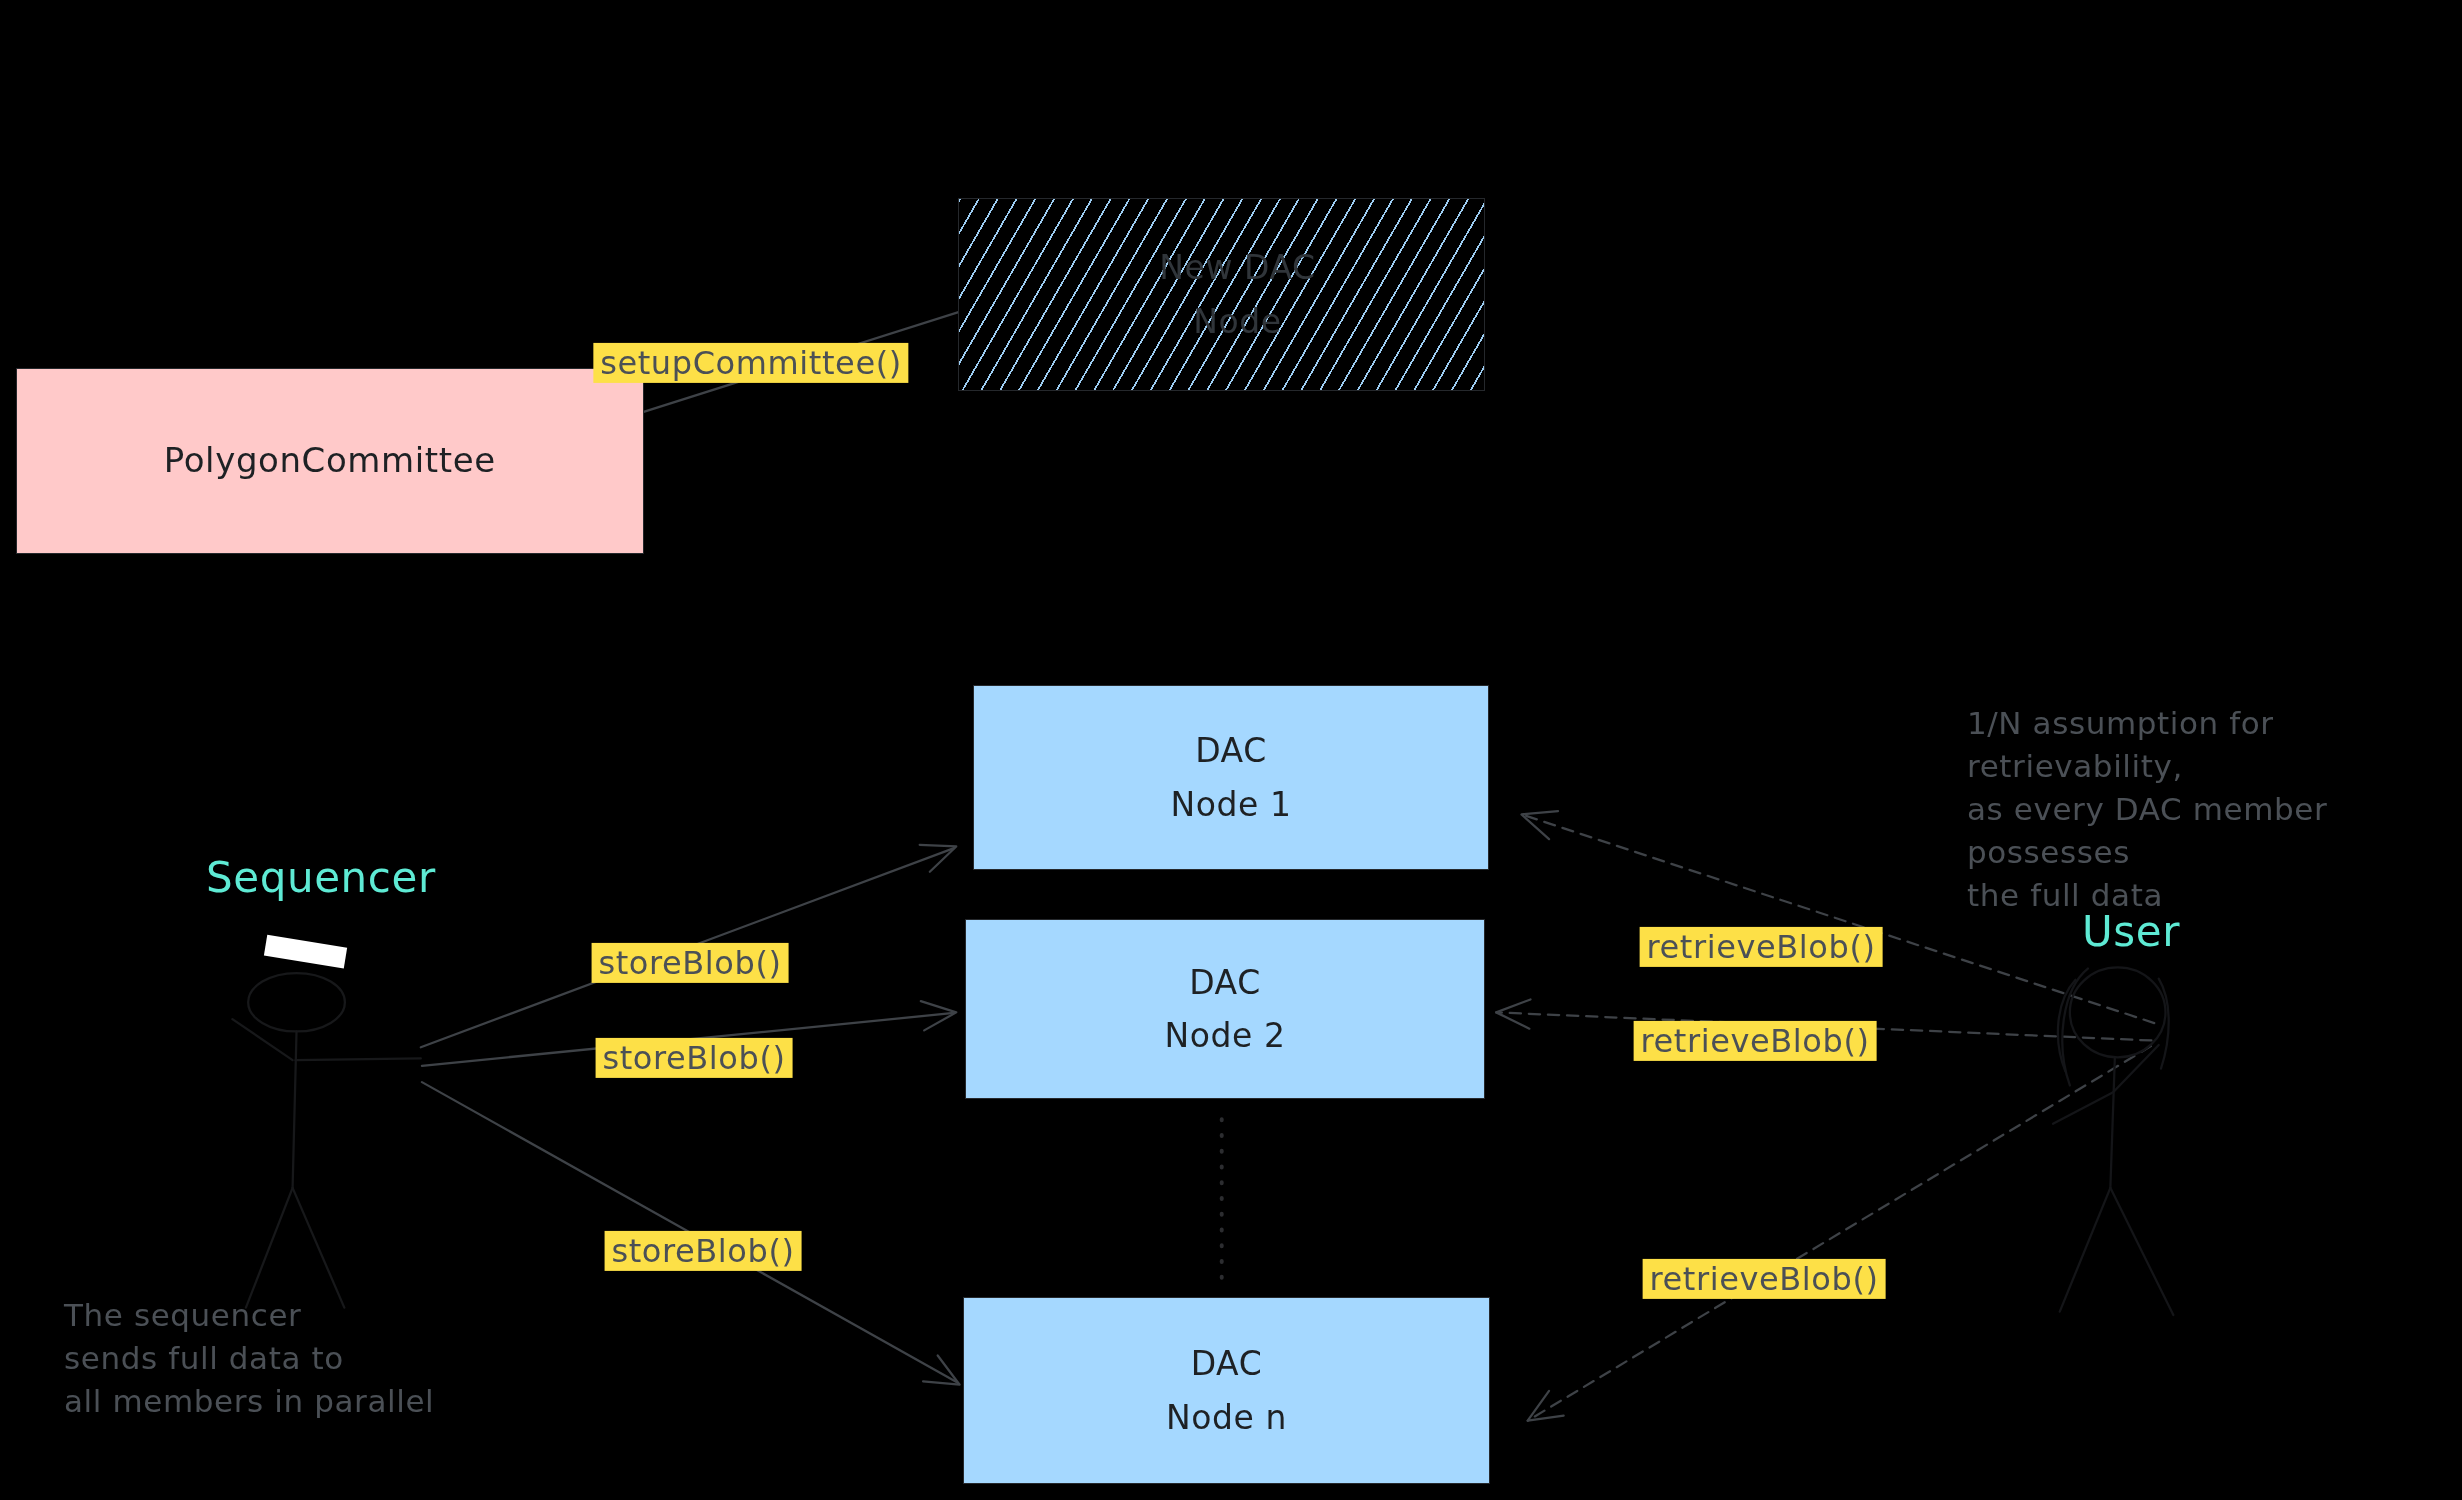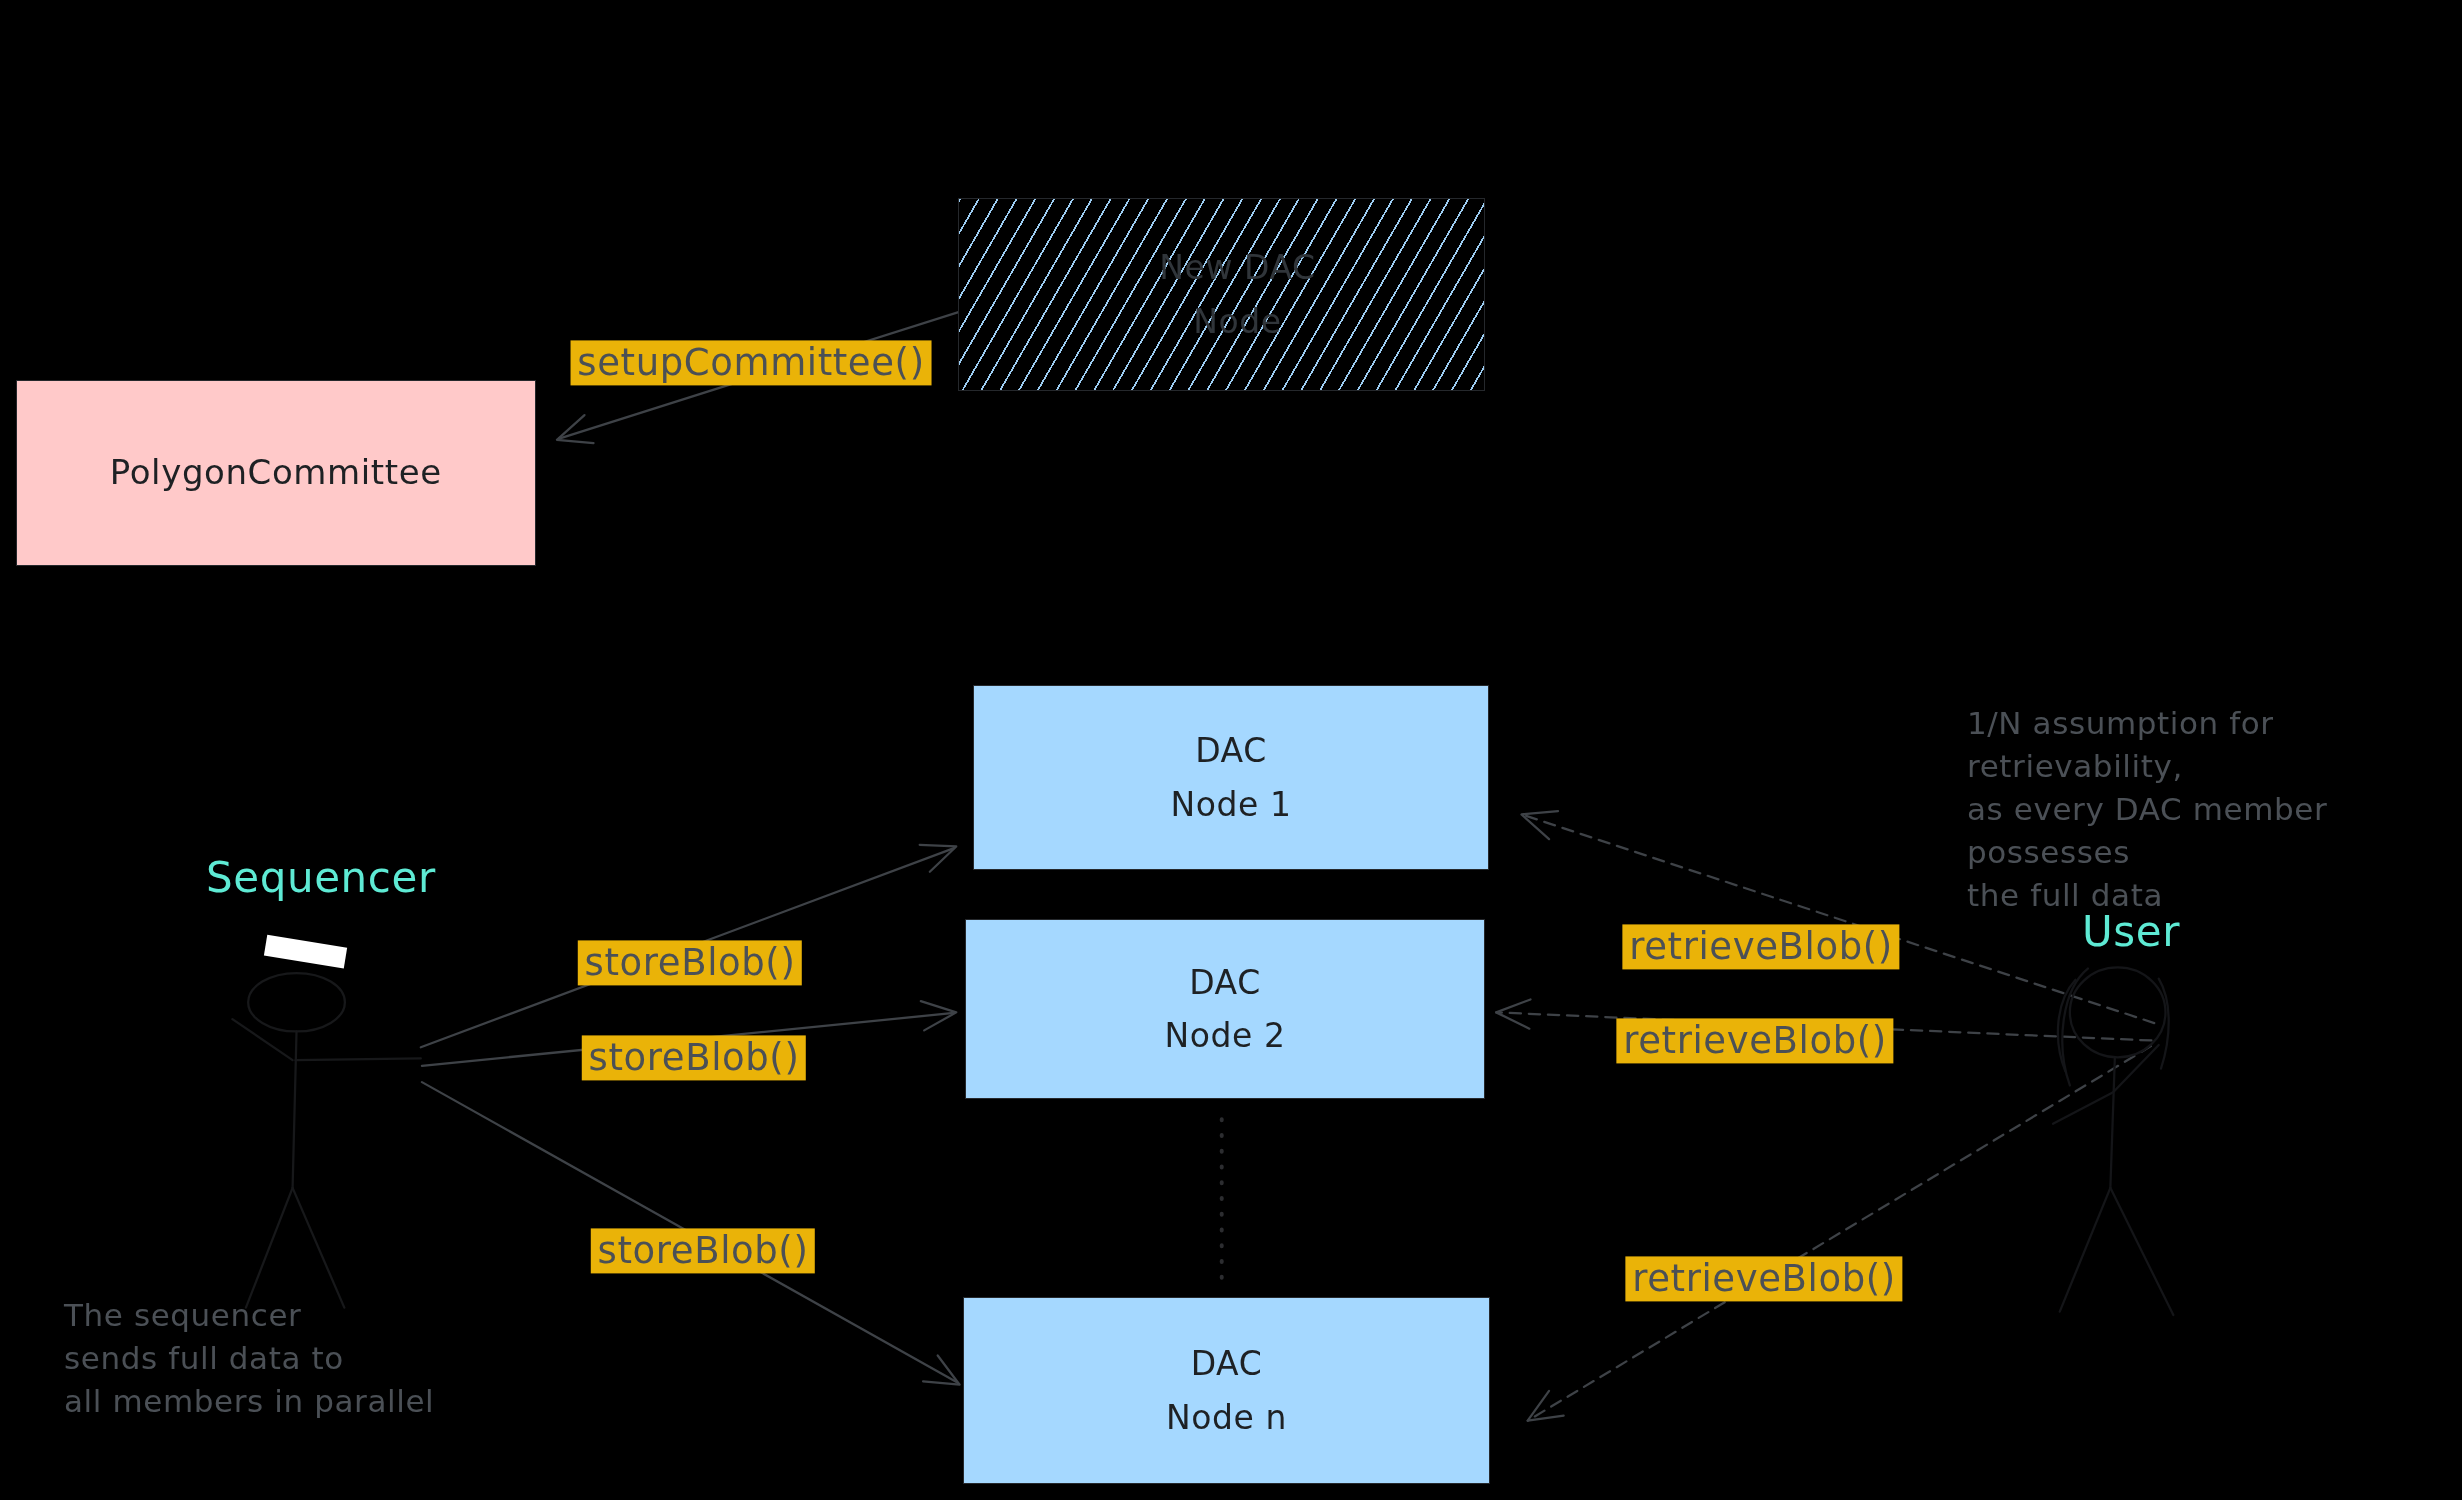--- a/index.html
+++ b/index.html
@@ -21,23 +21,23 @@
   .actor-label{
     position:absolute;
     color:#5eead4;
     font-size:42px;
     letter-spacing:0.6px;
   }
   .edge-label{
     position:absolute;
     transform:translate(-50%,-50%);
     color:#4b5056;
-    font-size:37px;
+    font-size:32px;
     letter-spacing:0.6px;
-    background:#eab308;
+    background:#fde047;
     padding:1.1px 6.8px;
     white-space:nowrap;
   }
   .dbox{
     position:absolute;
     display:flex;
     align-items:center;
     justify-content:center;
     text-align:center;
     border:1.7px solid #25282c;
@@ -135,21 +135,21 @@
 
   <div class="note" style="left:64px;top:1294px;">The sequencer
 sends full data to
 all members in parallel</div>
 
   <div class="dbox box-hatched" style="left:958px;top:198px;width:527px;height:193px;padding-left:32px;">
     <span>New DAC
 Node</span>
   </div>
 
-  <div class="dbox box-pink" style="left:15.8px;top:368px;width:520px;height:186px;margin-top:12px;">
+  <div class="dbox box-pink" style="left:15.8px;top:368px;width:628px;height:186px;">
     <span>PolygonCommittee</span>
   </div>
 
   <div class="dbox box-blue" style="left:973px;top:685px;width:516px;height:185px;">
     <span>DAC
 Node 1</span>
   </div>
 
   <div class="dbox box-blue" style="left:965px;top:919px;width:520px;height:180px;">
     <span>DAC

